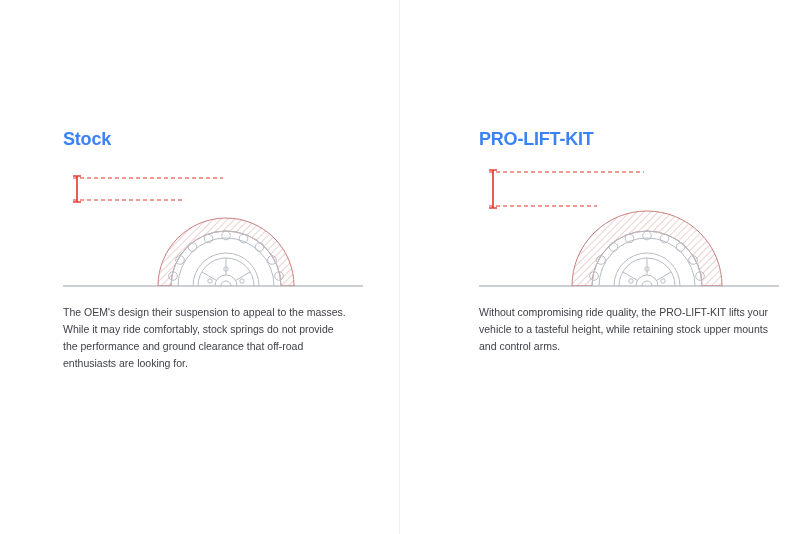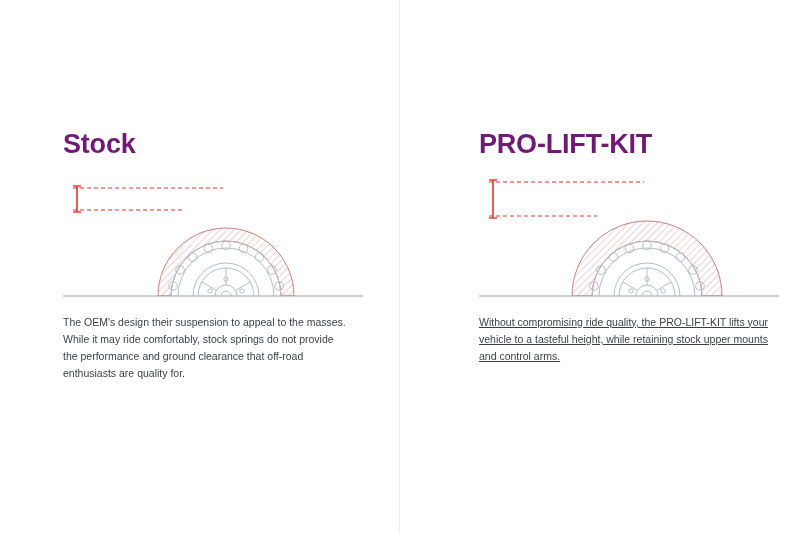--- a/index.html
+++ b/index.html
@@ -23,24 +23,24 @@
   }
   .panel {
     position: absolute;
     top: 130px;
     width: 300px;
   }
   .panel-left  { left: 63px; }
   .panel-right { left: 452px; margin-left: 27px; }
 
   .panel-title {
-    font-size: 27px;
+    font-size: 18px;
     font-weight: bold;
     letter-spacing: -0.2px;
-    color: #701a75;
+    color: #3b82f6;
     margin: 0 0 14px 0;
     line-height: 1.1;
   }
 
   .figure {
     position: relative;
     width: 300px;
     height: 140px;
     margin-top: 10px;
   }
@@ -48,21 +48,21 @@
     display: block;
   }
 
   .panel-body {
     font-size: 10.5px;
     line-height: 1.62;
     color: #3d3f45;
     margin: 0;
     width: 286px;
   }
-  .panel-right .panel-body { width: 290px; text-decoration: underline; }
+  .panel-right .panel-body { width: 290px; }
 
   .divider {
     position: absolute;
     left: 399px;
     top: 0;
     width: 1px;
     height: 534px;
     background: #efefef;
   }
 </style>
@@ -132,21 +132,21 @@
         <g>
           <line x1="10" y1="14" x2="160" y2="14" stroke="#e2342a" stroke-width="1" stroke-dasharray="4 3"></line>
           <line x1="10" y1="36" x2="120" y2="36" stroke="#e2342a" stroke-width="1" stroke-dasharray="4 3"></line>
           <line x1="14" y1="12" x2="14" y2="38" stroke="#e2342a" stroke-width="1.6"></line>
           <line x1="10" y1="12" x2="18" y2="12" stroke="#e2342a" stroke-width="1.4"></line>
           <line x1="10" y1="38" x2="18" y2="38" stroke="#e2342a" stroke-width="1.4"></line>
         </g>
       </svg>
     </div>
 
-    <p class="panel-body">The OEM's design their suspension to appeal to the masses. While it may ride comfortably, stock springs do not provide the performance and ground clearance that off-road enthusiasts are quality for.</p>
+    <p class="panel-body">The OEM's design their suspension to appeal to the masses. While it may ride comfortably, stock springs do not provide the performance and ground clearance that off-road enthusiasts are looking for.</p>
   </div>
 
   <div class="panel panel-right">
     <h2 class="panel-title">PRO-LIFT-KIT</h2>
 
     <div class="figure">
       <svg width="300" height="150" viewBox="0 0 300 150">
         <defs>
           <pattern id="hatchR" width="5" height="5" patternTransform="rotate(45)" patternUnits="userSpaceOnUse">
             <line x1="0" y1="0" x2="0" y2="5" stroke="#c87f7c" stroke-width="0.7"></line>

